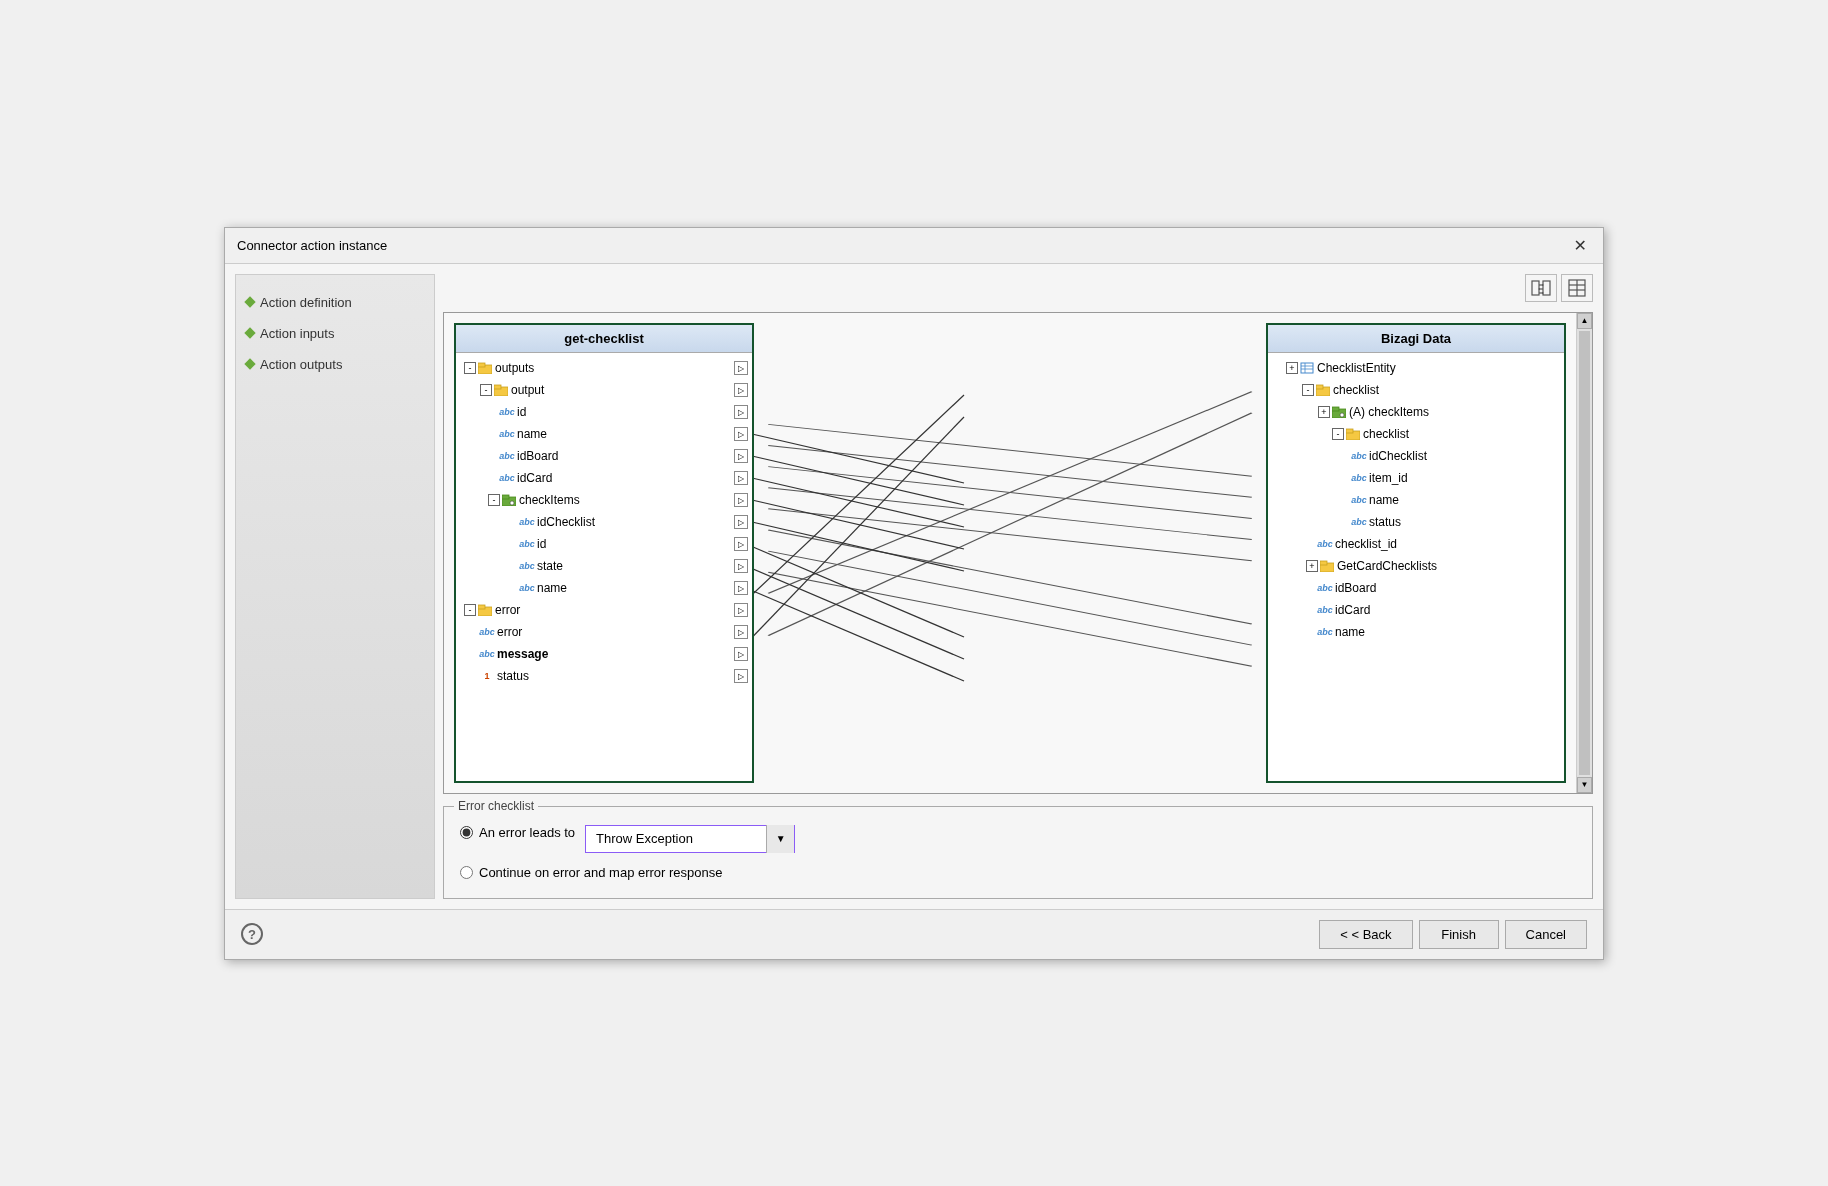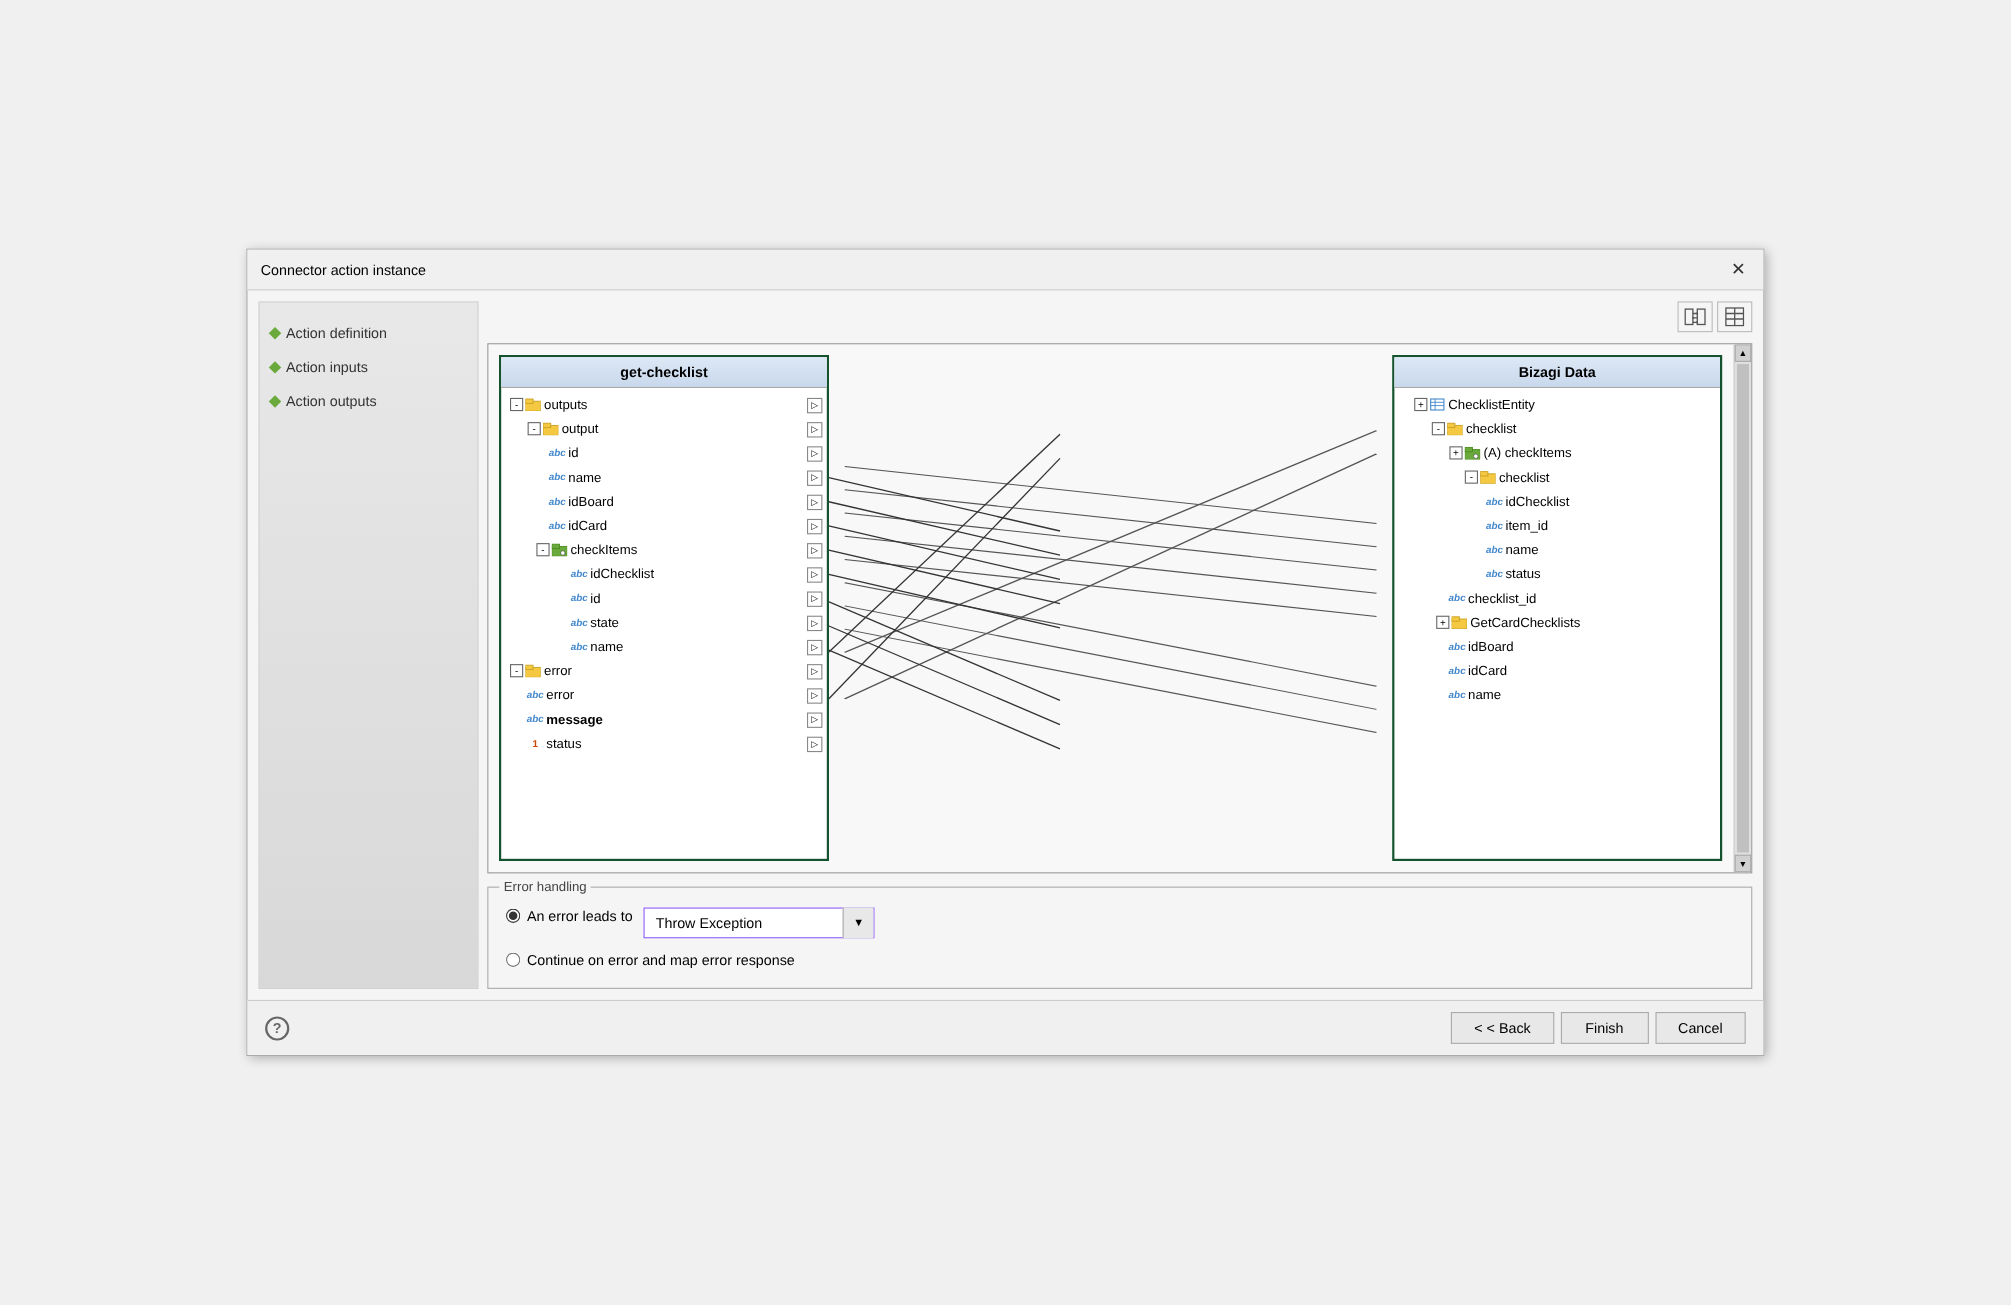--- a/index.html
+++ b/index.html
@@ -692,21 +692,21 @@
         </div>
 
         <div class="right-scrollbar">
           <div class="scrollbar-btn">▲</div>
           <div class="scrollbar-thumb"></div>
           <div class="scrollbar-btn">▼</div>
         </div>
       </div>
 
       <div class="error-handling-box">
-        <span class="error-handling-legend">Error handling</span>
+        <span class="error-handling-legend">Error checklist</span>
 
         <div class="error-row">
           <label class="radio-label">
             <input type="radio" name="error-action" checked="" class="radio-input" style="">
             <span>An error leads to</span>
           </label>
           <div class="dropdown-container">
             <span class="dropdown-text">Throw Exception</span>
             <div class="dropdown-btn">
               <span>▼</span>

